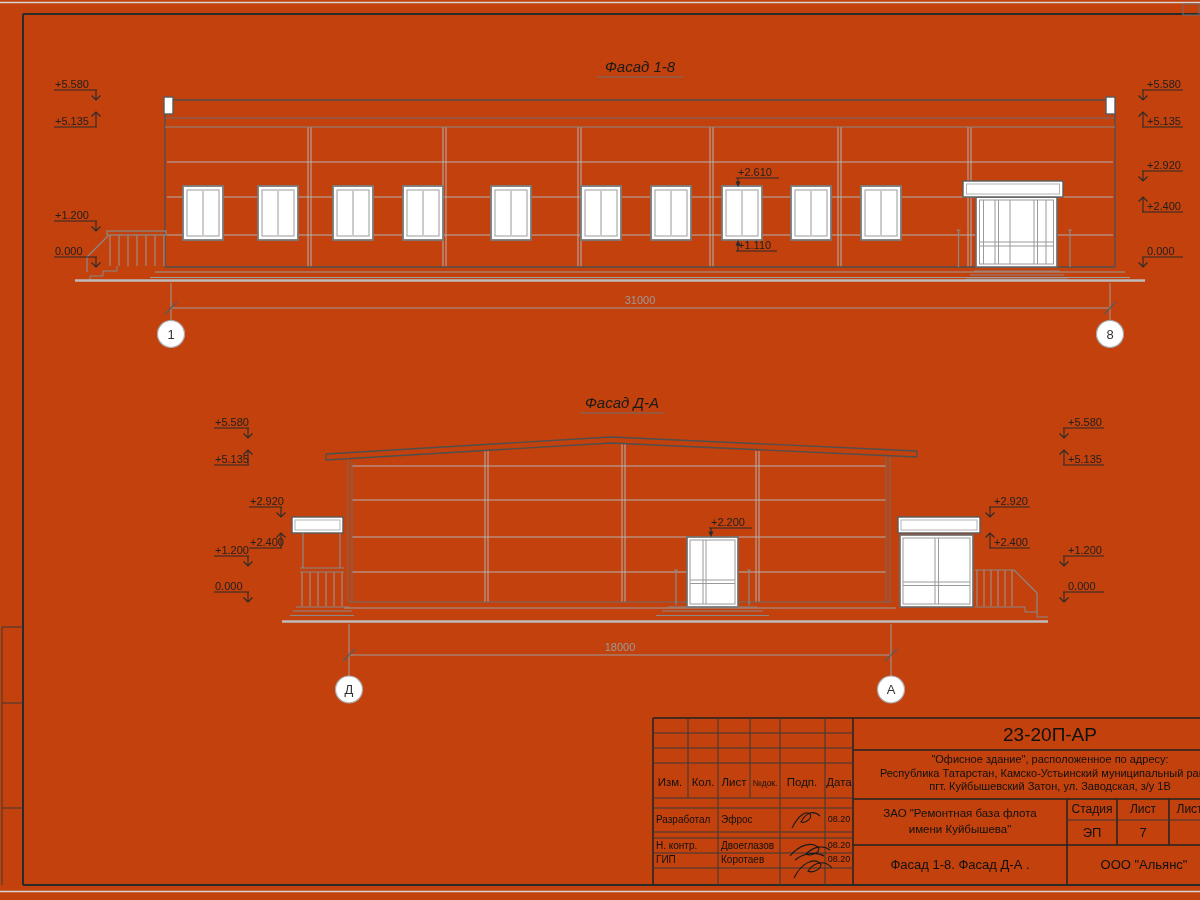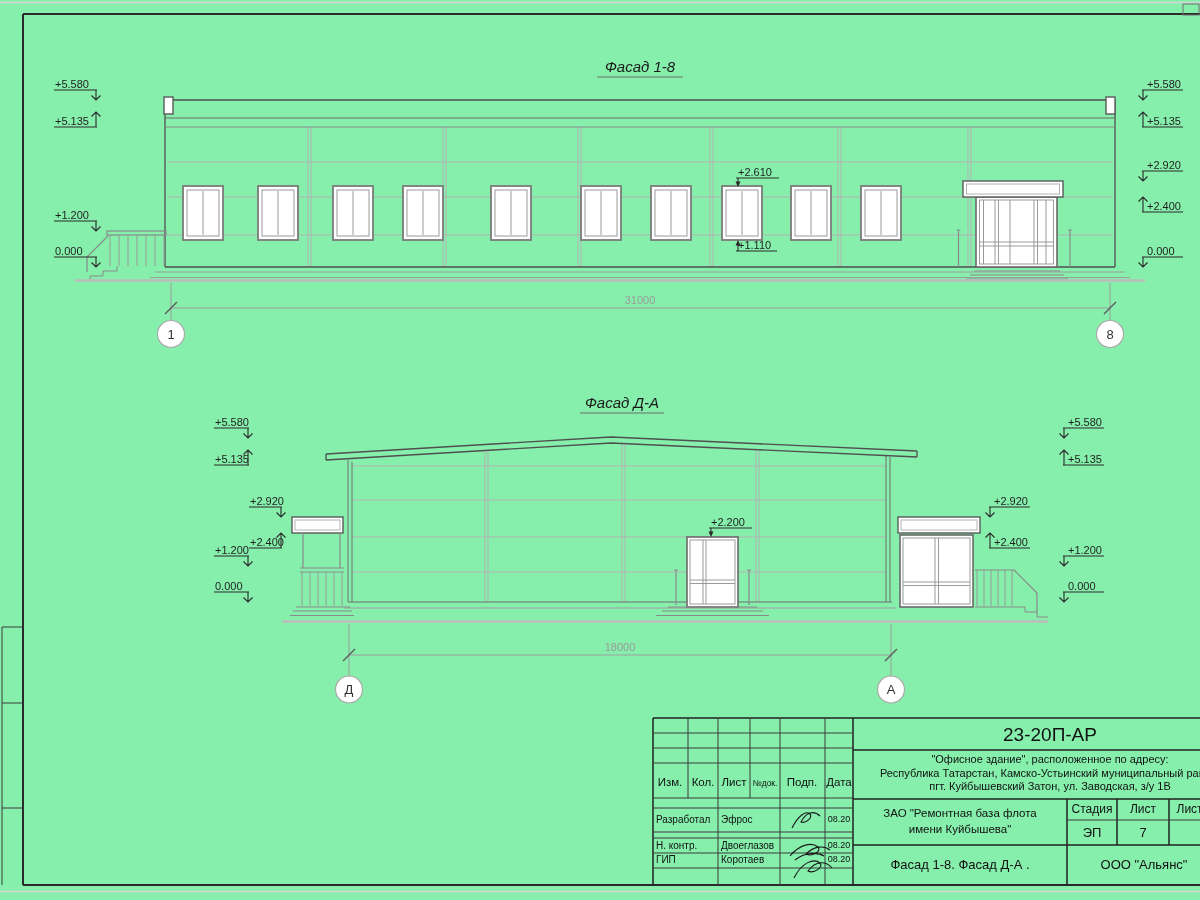--- a/index.html
+++ b/index.html
@@ -1,16 +1,16 @@
 <!DOCTYPE html>
 <html><head>
 <meta charset="utf-8">
 <style>
   html,body{margin:0;padding:0;background:#fff;}
-  #page{position:relative;width:1200px;height:900px;background:#86efac;overflow:hidden;
+  #page{position:relative;width:1200px;height:900px;background:#c2410c;overflow:hidden;
         font-family:"Liberation Sans","DejaVu Sans",sans-serif;}
   svg{position:absolute;left:0;top:0;}
   svg text{font-family:"Liberation Sans","DejaVu Sans",sans-serif;fill:#222;}
   .ln-main{stroke:#4f4f4f;stroke-width:1.3;fill:none}
   .ln-med{stroke:#6f6f6f;stroke-width:1;fill:none}
   .ln-light{stroke:#b3b3b3;stroke-width:1;fill:none}
   .ln-band{stroke:#8a8a8a;stroke-width:1;fill:none}
   .ln-wini{stroke:#9a9a9a;stroke-width:1;fill:none}
   .ln-rail{stroke:#8a8a8a;stroke-width:1.2;fill:none}
   .ln-ground{stroke:#bdbdbd;stroke-width:2.6;fill:none}

